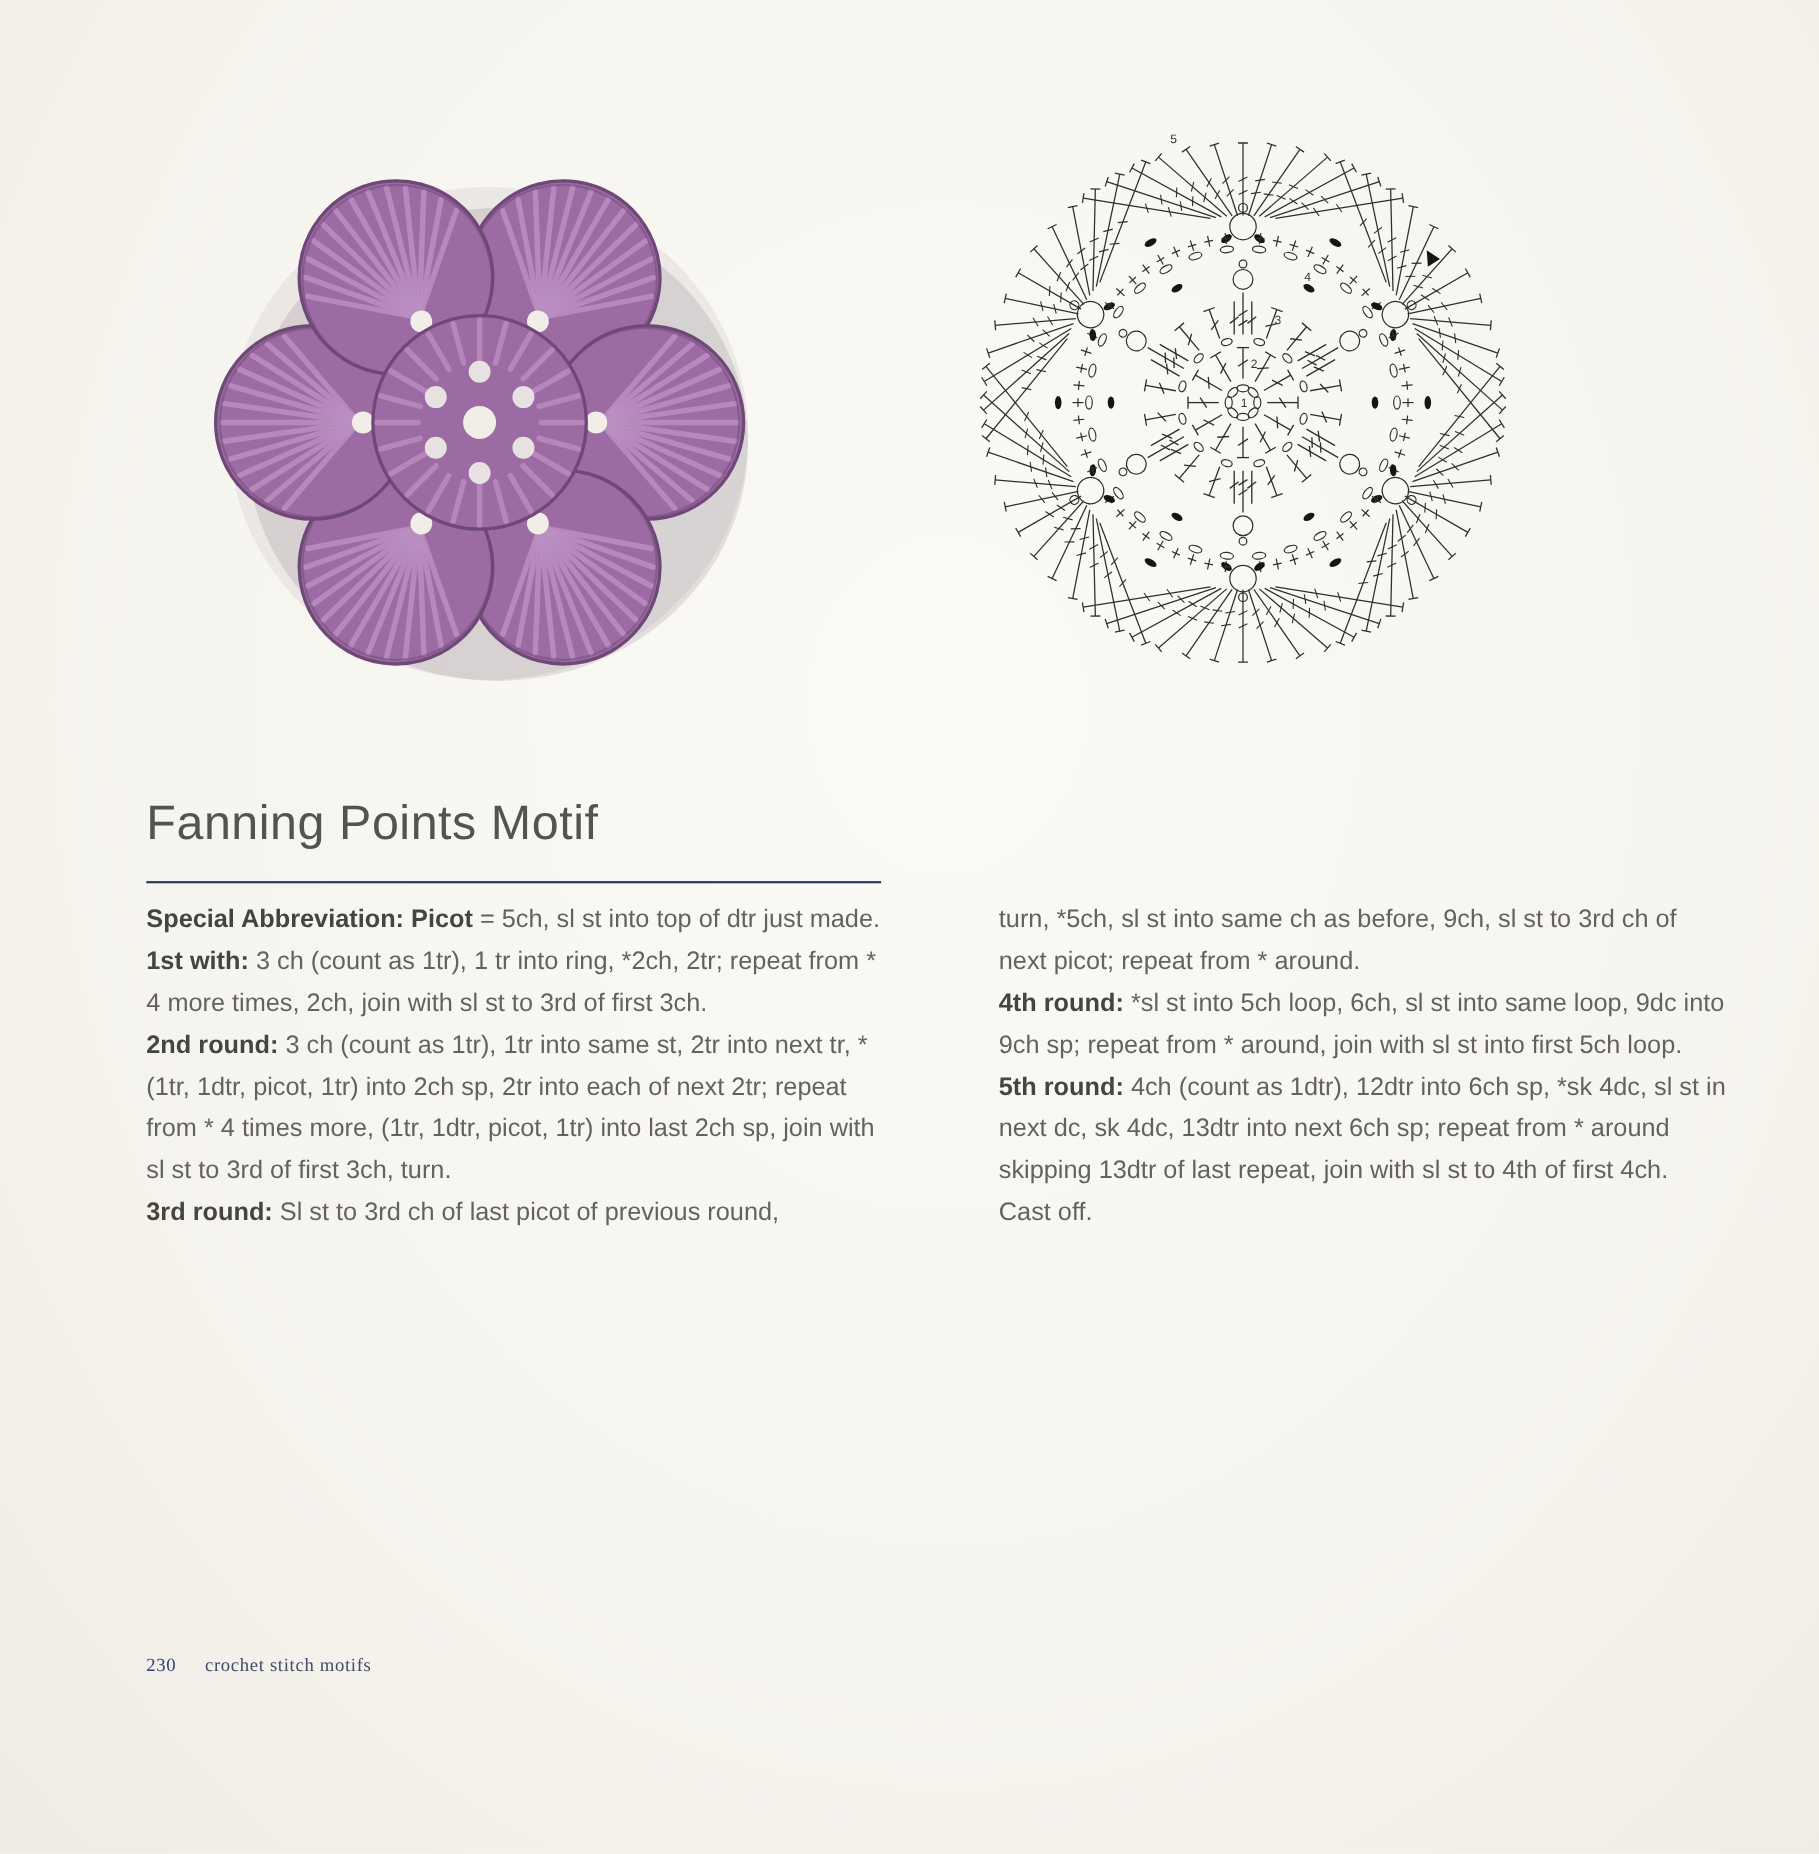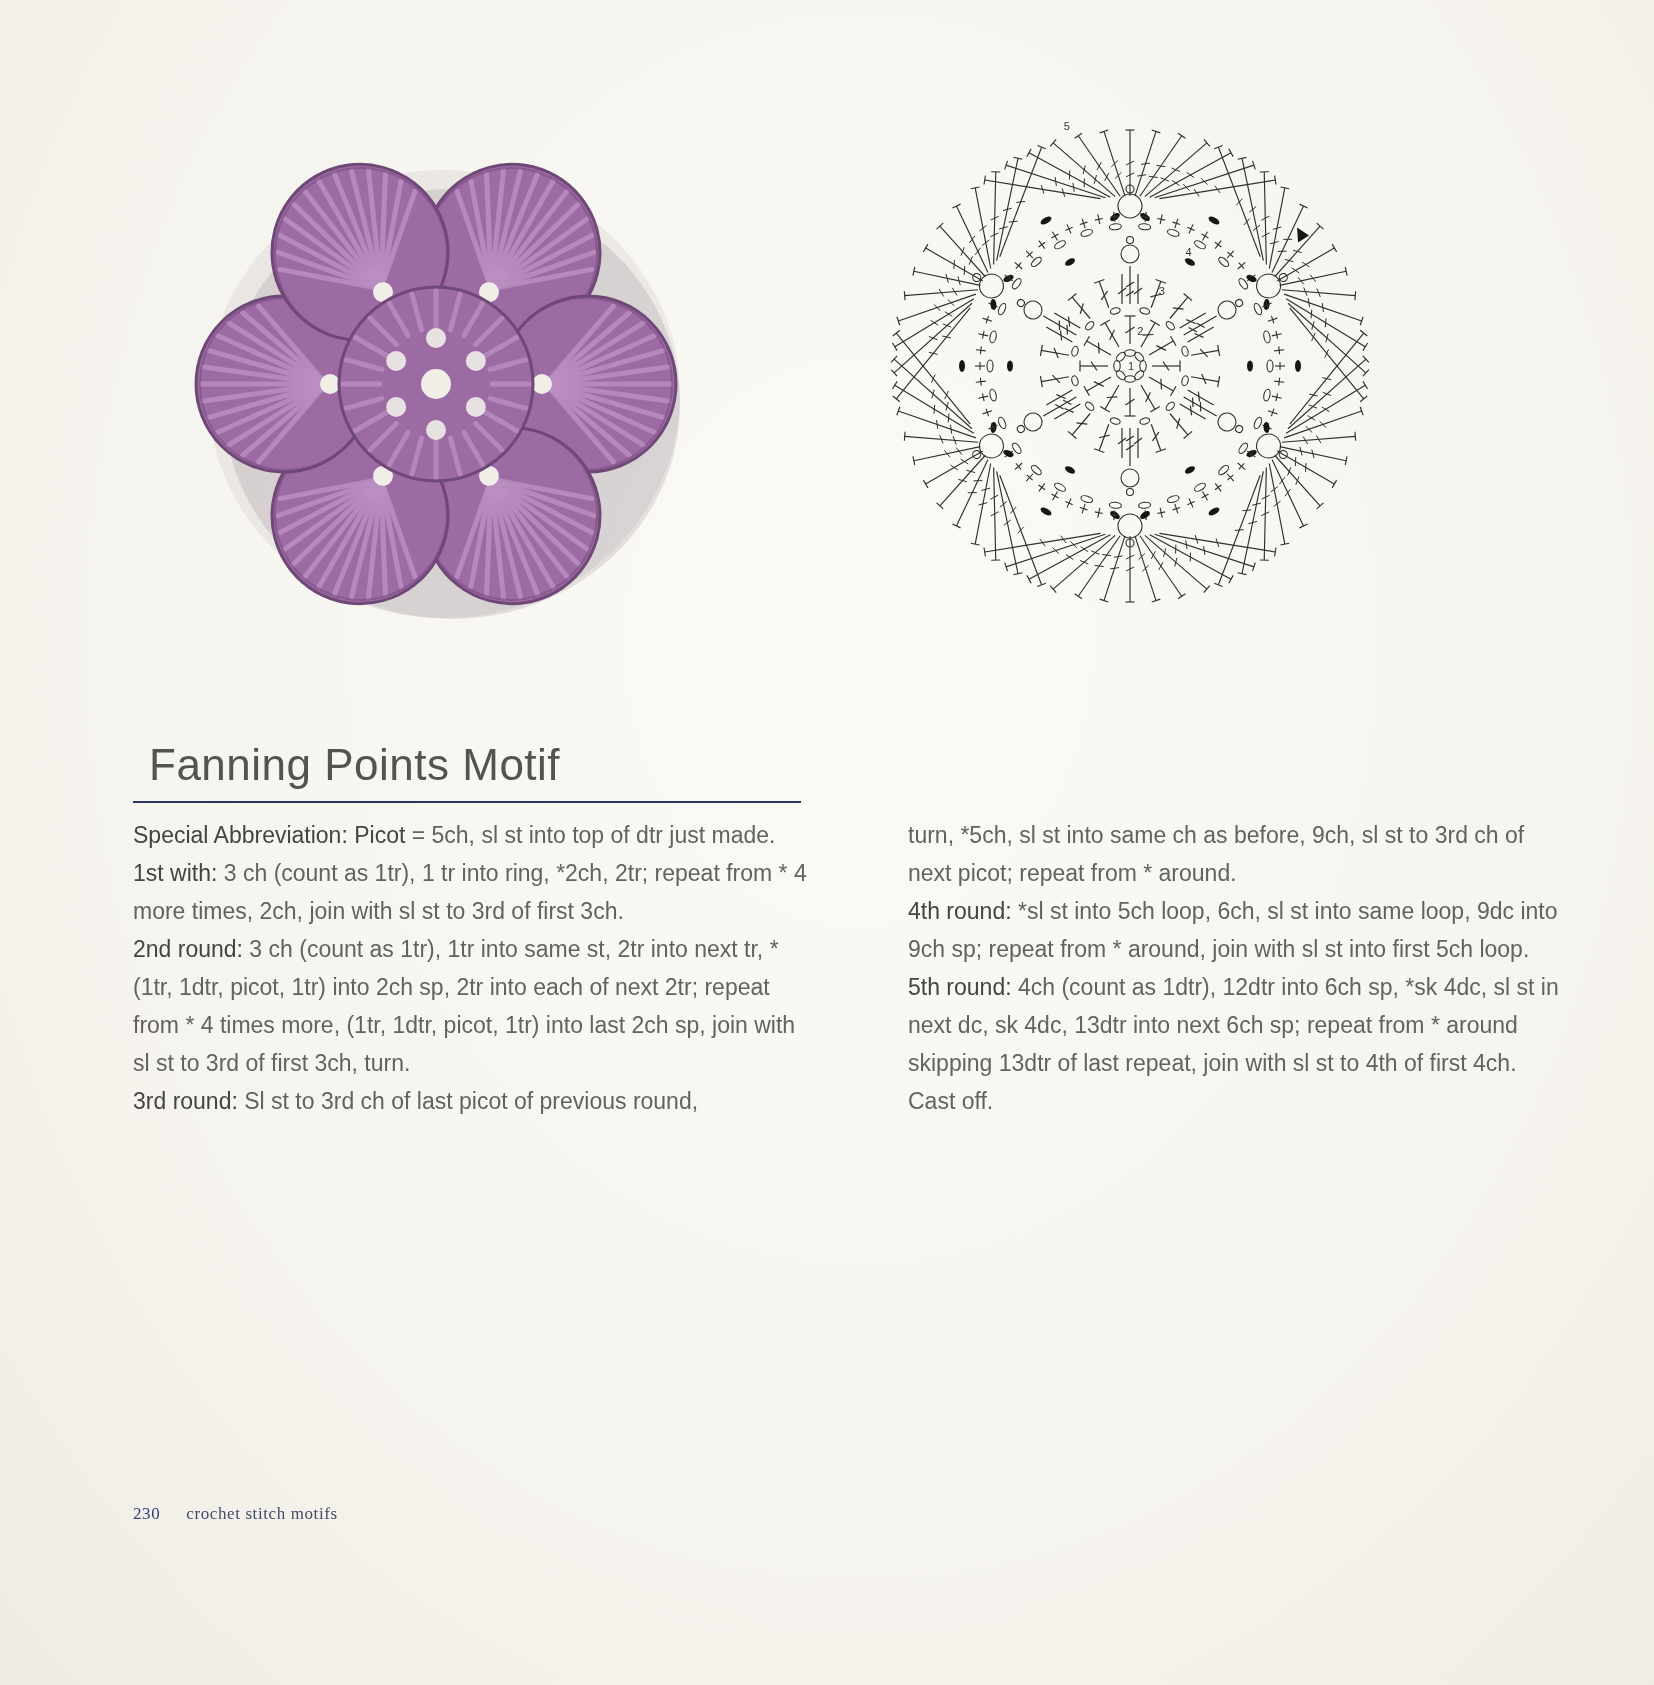--- a/index.html
+++ b/index.html
@@ -8,29 +8,29 @@
     background:#f6f4ee;
     font-family:"Liberation Sans",sans-serif;
   }
   .page{
     position:absolute;left:0;top:0;width:1654px;height:1685px;
     background:radial-gradient(ellipse at 52% 38%, #fbfaf6 0%, #f6f4ee 62%, #efece3 100%);
   }
   .photo{position:absolute;left:168px;top:126px;width:540px;height:525px;}
   .chart{position:absolute;left:848px;top:116px;width:565px;height:520px;}
   .heading{
-    position:absolute;left:133px;top:724px;margin:16px;
+    position:absolute;left:133px;top:724px;margin:0;
     font-size:44px;font-weight:400;color:#535353;letter-spacing:0.5px;
   }
   .rule{position:absolute;left:133px;top:801px;width:668px;height:2px;background:#2a3760;}
   .col{
     position:absolute;top:816px;font-size:23px;line-height:38px;color:#636260;
   }
   .col p{margin:0;}
-  .col b{color:#45443f;font-weight:400;}
+  .col b{color:#45443f;font-weight:700;}
   .col-left{left:133px;width:678px;}
   .col-right{left:868px;width:666px;margin-left:40px;}
   .footer{
     position:absolute;left:133px;top:1504px;
     font-family:"Liberation Serif",serif;font-size:17px;color:#414c68;
     letter-spacing:0.6px;
   }
   .footer .num{color:#2f3f7c;margin-right:26px;}
   svg{display:block;}
 </style>

